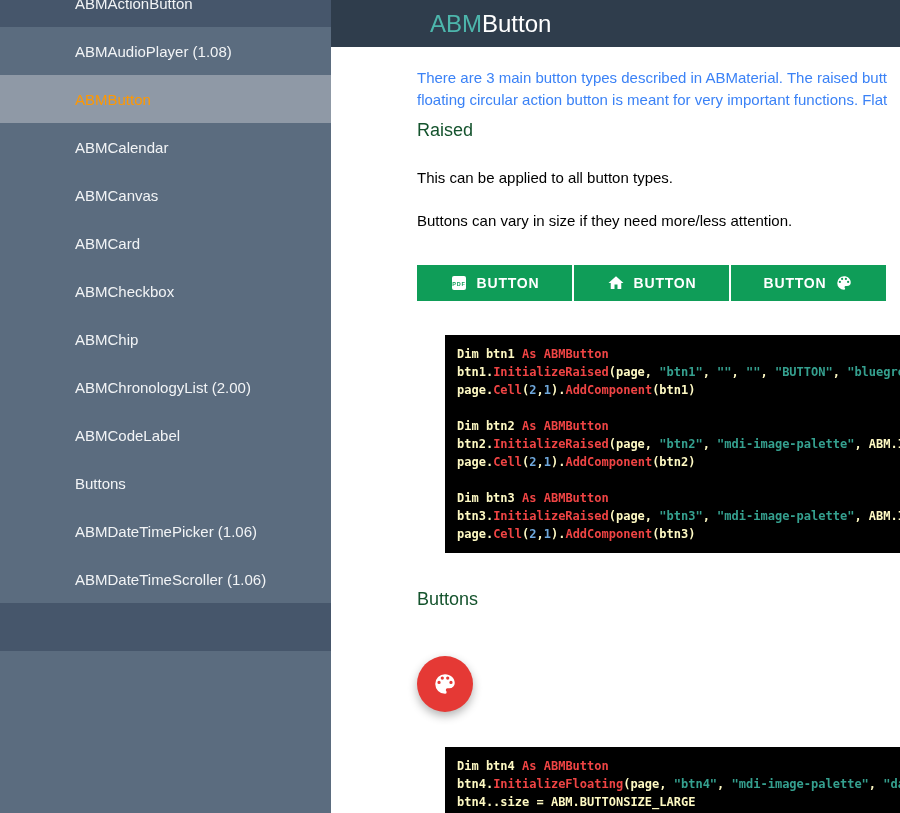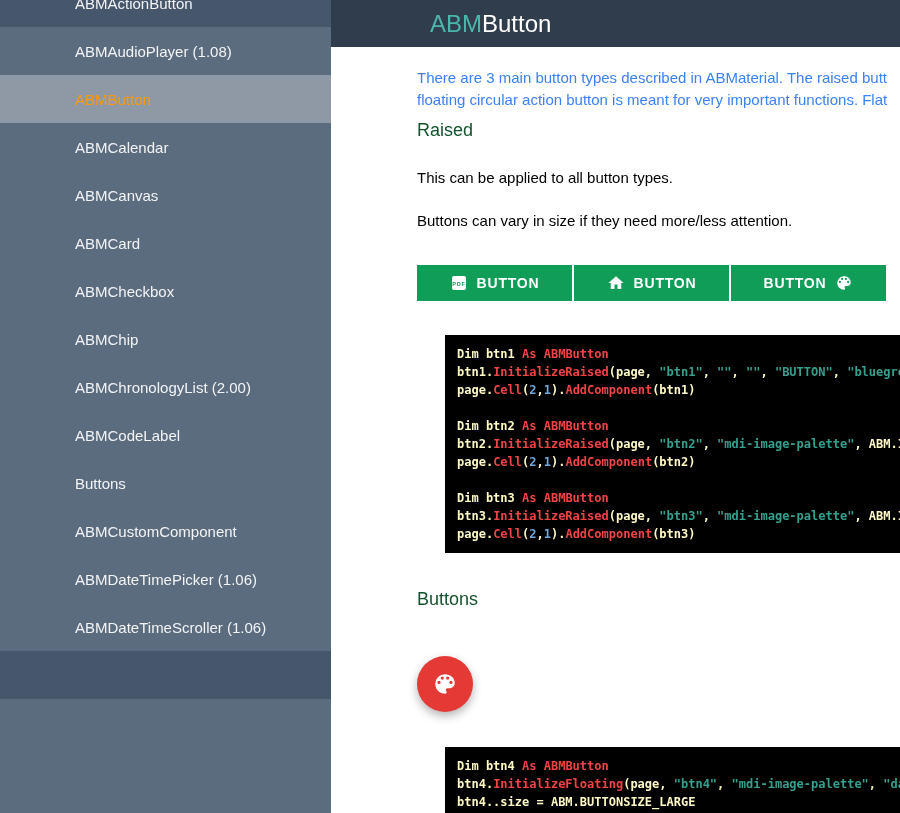--- a/index.html
+++ b/index.html
@@ -95,21 +95,20 @@
     <div class="side-item">ABMAudioPlayer (1.08)</div>
     <div class="side-item active">ABMButton</div>
     <div class="side-item">ABMCalendar</div>
     <div class="side-item">ABMCanvas</div>
     <div class="side-item">ABMCard</div>
     <div class="side-item">ABMCheckbox</div>
     <div class="side-item">ABMChip</div>
     <div class="side-item">ABMChronologyList (2.00)</div>
     <div class="side-item">ABMCodeLabel</div>
     <div class="side-item">Buttons</div>
-    <div class="side-item">ABMCustomComponent</div>
     <div class="side-item">ABMDateTimePicker (1.06)</div>
     <div class="side-item">ABMDateTimeScroller (1.06)</div>
     <div class="side-item dark"></div>
   </div>
 </aside>
 
 <main class="main">
 
   <div class="header">
     <span class="t-accent">ABM</span>

